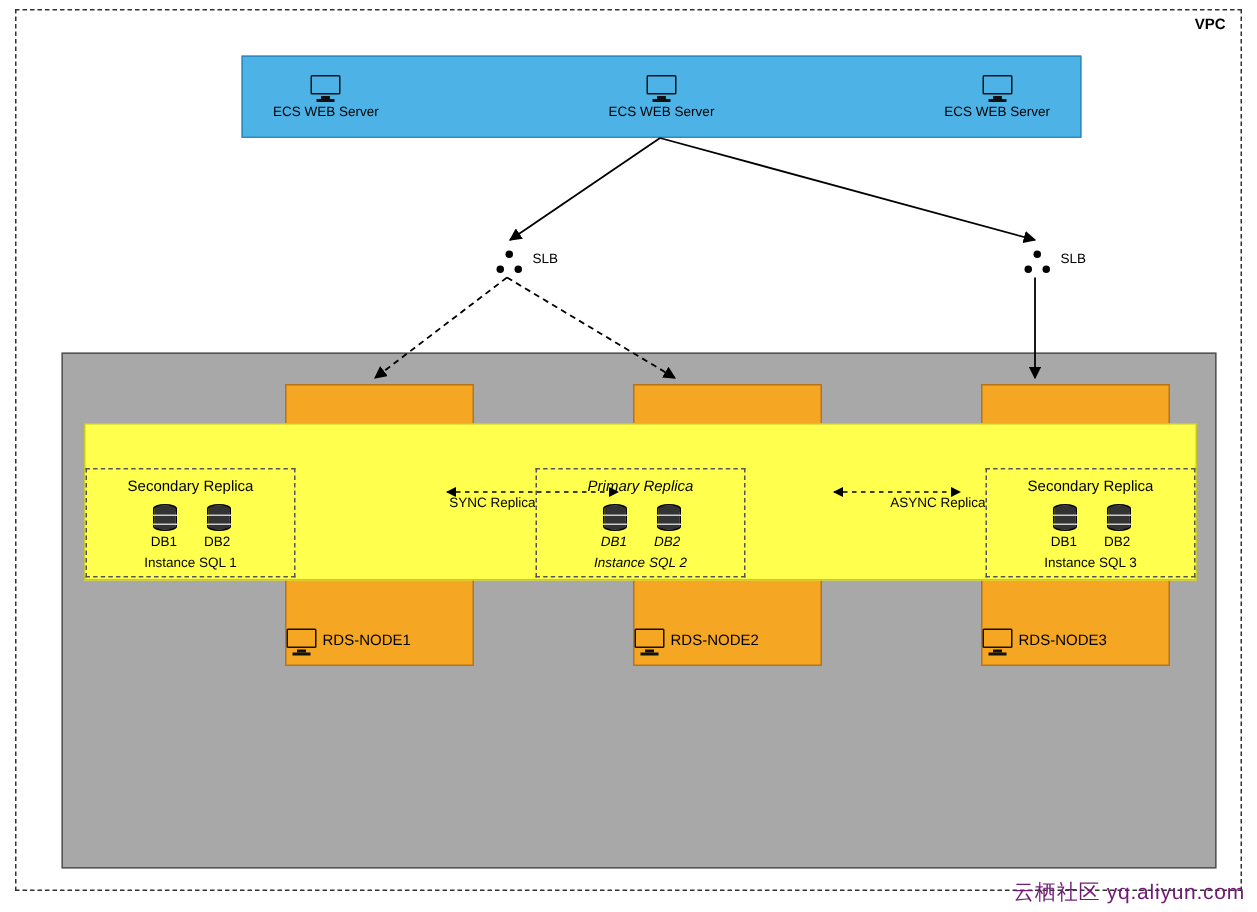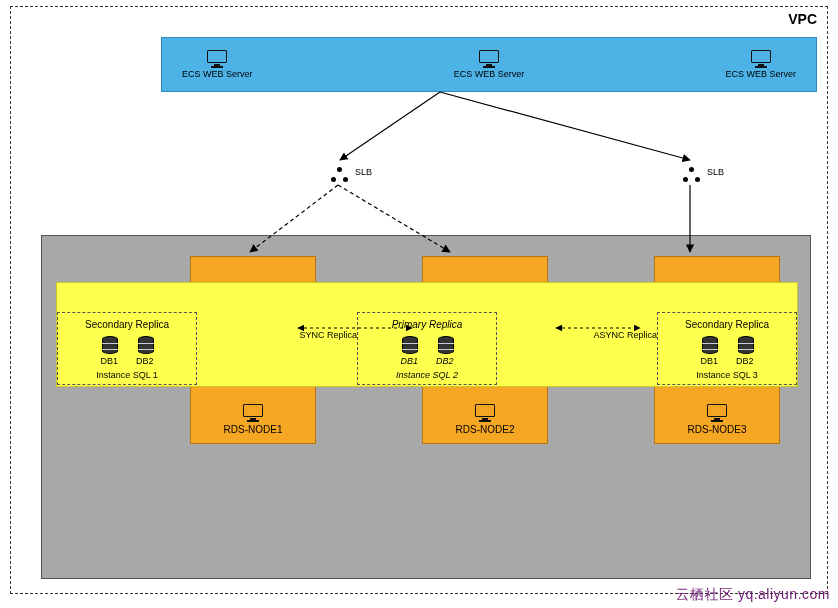--- a/index.html
+++ b/index.html
@@ -14,26 +14,26 @@
   }
   .vpc-container {
     position: absolute;
     left: 10px; top: 6px;
     width: 818px; height: 588px;
     border: 1px dashed #333;
   }
   .vpc-label {
     position: absolute;
     right: 10px; top: 4px;
-    font-size: 14px; font-weight: bold;
+    font-size: 10px; font-weight: bold;
   }
   .ecs-band {
     position: absolute;
     left: 150px; top: 30px;
-    width: 656px; height: 55px;
+    width: 560px; height: 55px;
     background: #4db3e6;
     border: 1px solid #2a8cbf;
     display: flex;
     justify-content: space-between;
     align-items: center;
     padding: 0 20px;
   }
   .ecs-item { display: flex; flex-direction: column; align-items: center; gap: 3px; }
   .ecs-label { font-size: 9px; color: #000; }
   .monitor-icon { width: 20px; height: 16px; position: relative; }
@@ -122,21 +122,21 @@
   .instance-label { font-size: 9px; }
   .link-label {
     flex: 1;
     text-align: right;
     font-size: 9px;
     flex-shrink: 0;
   }
   .rds-bottom {
     position: absolute;
     bottom: 8px; left: 0; right: 0;
-    display: flex; flex-direction: column; align-items: center; gap: 4px; justify-content: space-between;
+    display: flex; align-items: center; gap: 4px;
   }
   .rds-label { font-size: 10px; }
   svg.arrows {
     position: absolute; left: 0; top: 0; width: 838px; height: 608px;
     pointer-events: none;
   }
   .watermark {
     position: absolute;
     right: 8px; bottom: 4px;
     font-size: 14px;

